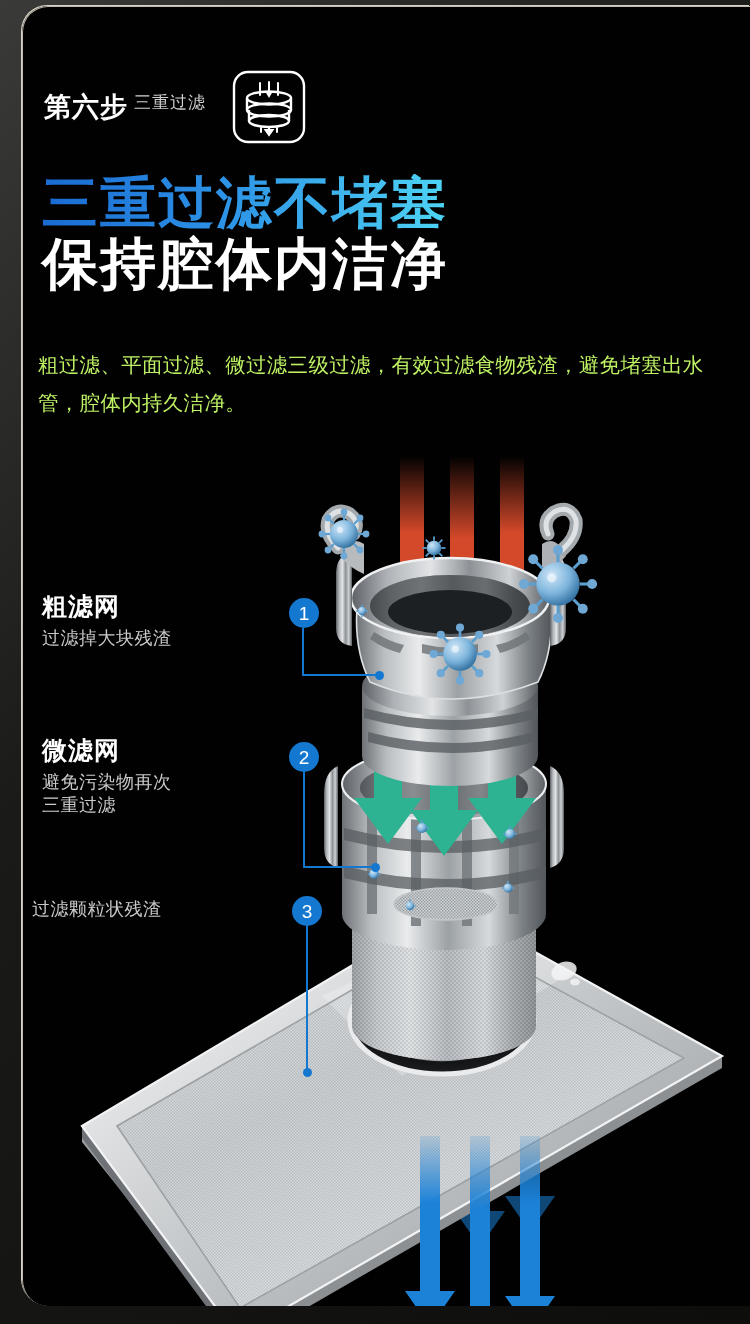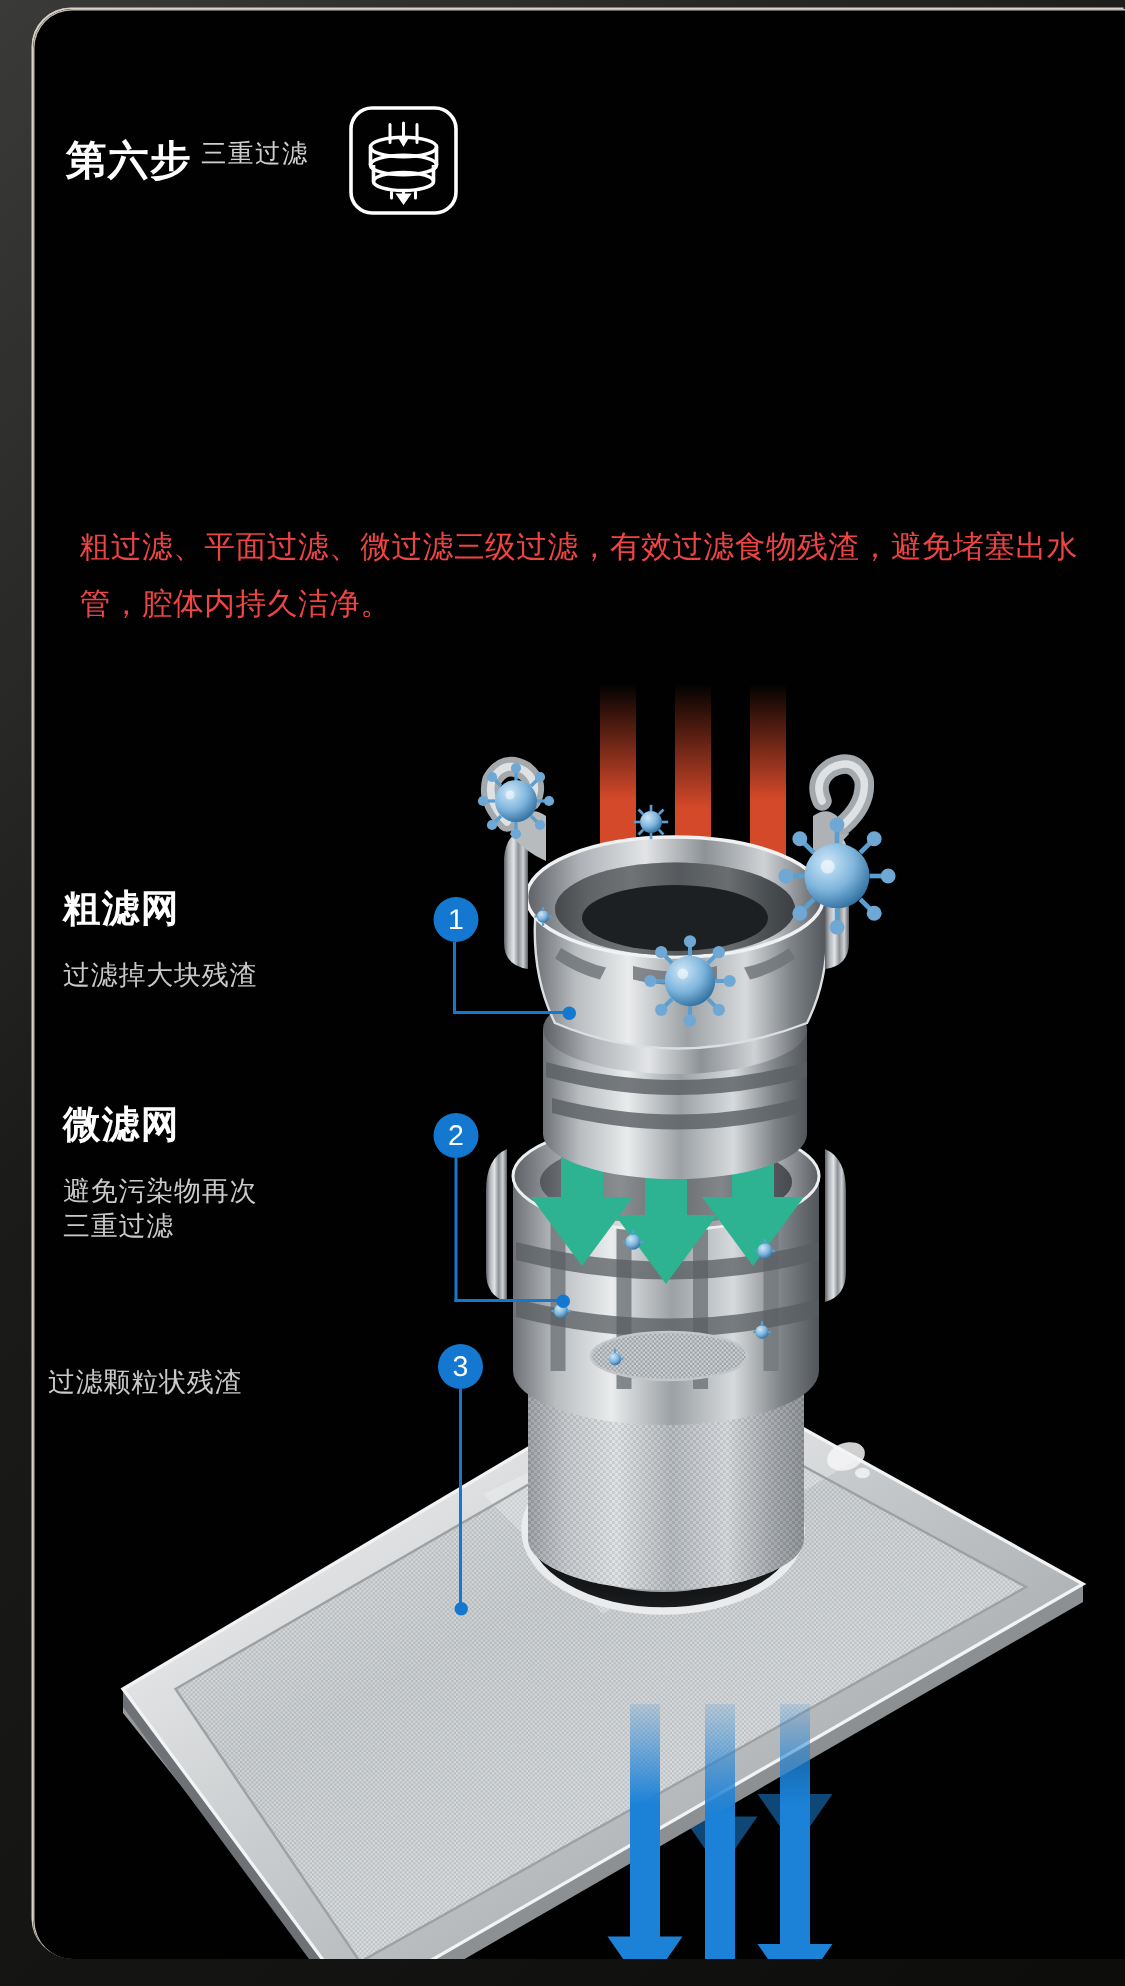--- a/index.html
+++ b/index.html
@@ -95,24 +95,24 @@
     margin-top: 4px;
     font-size: 56px;
     font-weight: bold;
     letter-spacing: 2px;
     color: #ffffff;
   }
 
   
   .para {
     position: absolute;
-    left: 31px;
+    left: 16px;
     top: 340px;
     width: 680px;
-    color: #ef4444;
+    color: #bef264;
     font-size: 20.5px;
     line-height: 1.85;
     letter-spacing: 0.3px;
   }
 
   
   #stage {
     position: absolute;
     left: 0;
     top: 430px;
@@ -129,21 +129,21 @@
     font-weight: bold;
     letter-spacing: 1px;
     line-height: 1.15;
     white-space: nowrap;
   }
   .callout .c-sub {
     color: #c9c9c9;
     font-size: 18px;
     letter-spacing: 0.5px;
     line-height: 1.3;
-    margin-top: 18px;
+    margin-top: 6px;
     white-space: pre-line;
   }
   #callout-1 { left: 20px; top: 586px; width: 230px; }
   #callout-2 { left: 20px; top: 730px; width: 230px; }
   #callout-3 { left: 10px; top: 886px; width: 240px; }
 
   .badge {
     position: absolute;
     width: 30px; height: 30px;
     border-radius: 50%;
@@ -191,20 +191,24 @@
         <ellipse cx="39" cy="42" rx="22" ry="6.5" fill="none" stroke="#ffffff" stroke-width="2.4"></ellipse>
         <ellipse cx="39" cy="53" rx="20" ry="6" fill="none" stroke="#ffffff" stroke-width="2.4"></ellipse>
         <path d="M17 30 L17 42 M61 30 L61 42" stroke="#ffffff" stroke-width="2.4" fill="none"></path>
         <path d="M19 42 L19 53 M59 42 L59 53" stroke="#ffffff" stroke-width="2.4" fill="none"></path>
 
         <path d="M31 60 L31 64 M47 60 L47 64" stroke="#ffffff" stroke-width="2" fill="none" stroke-linecap="round"></path>
         <path d="M39 59 L39 64 M35.5 62 L39 67 L42.5 62 Z" stroke="#ffffff" stroke-width="2" fill="#ffffff"></path>
       </svg>
     </div>
 
+    <div class="headline">
+      <span class="l1">三重过滤不堵塞</span>
+      <span class="l2">保持腔体内洁净</span>
+    </div>
 
     <div class="para">粗过滤、平面过滤、微过滤三级过滤，有效过滤食物残渣，避免堵塞出水管，腔体内持久洁净。</div>
 
     <div id="stage">
       <svg width="728" height="870" viewBox="0 0 728 870">
         <defs>
           <linearGradient id="redFade" x1="0" y1="0" x2="0" y2="1">
             <stop offset="0%" stop-color="#d4492a" stop-opacity="0"></stop>
             <stop offset="40%" stop-color="#d4492a" stop-opacity="1"></stop>
             <stop offset="100%" stop-color="#d4492a" stop-opacity="1"></stop>

